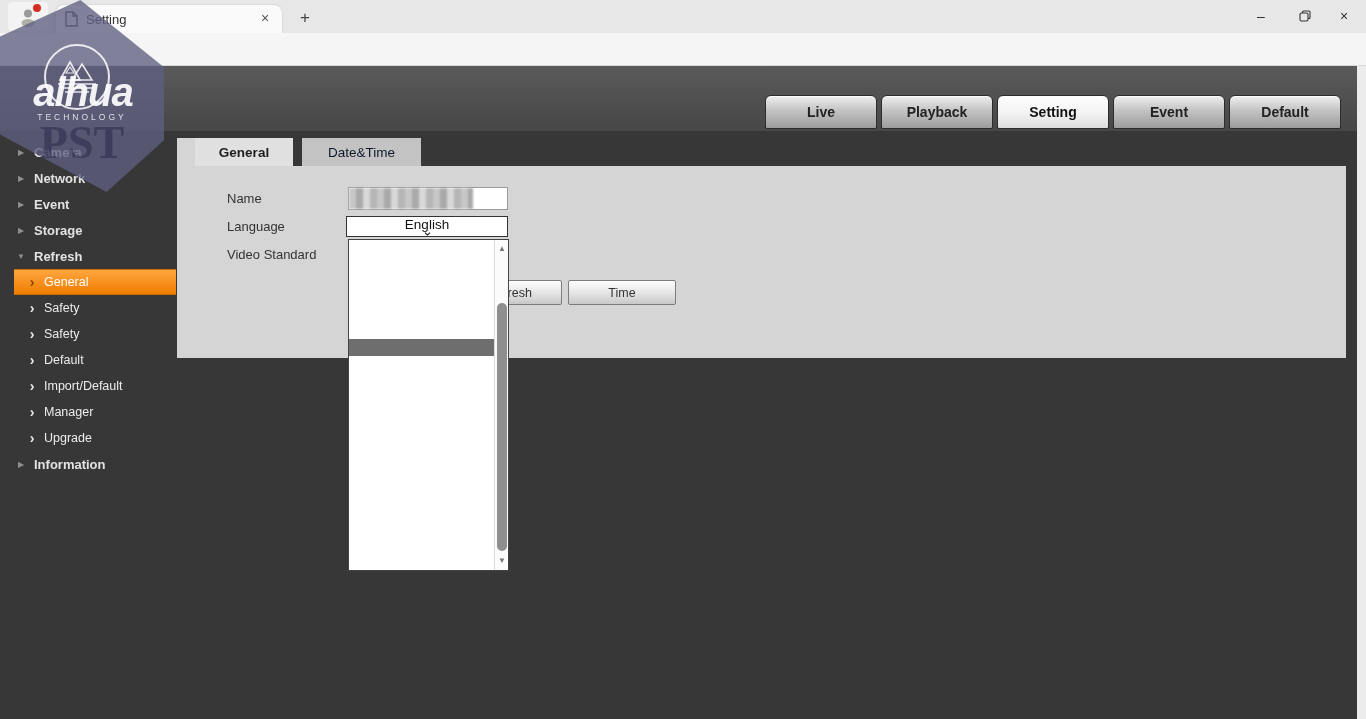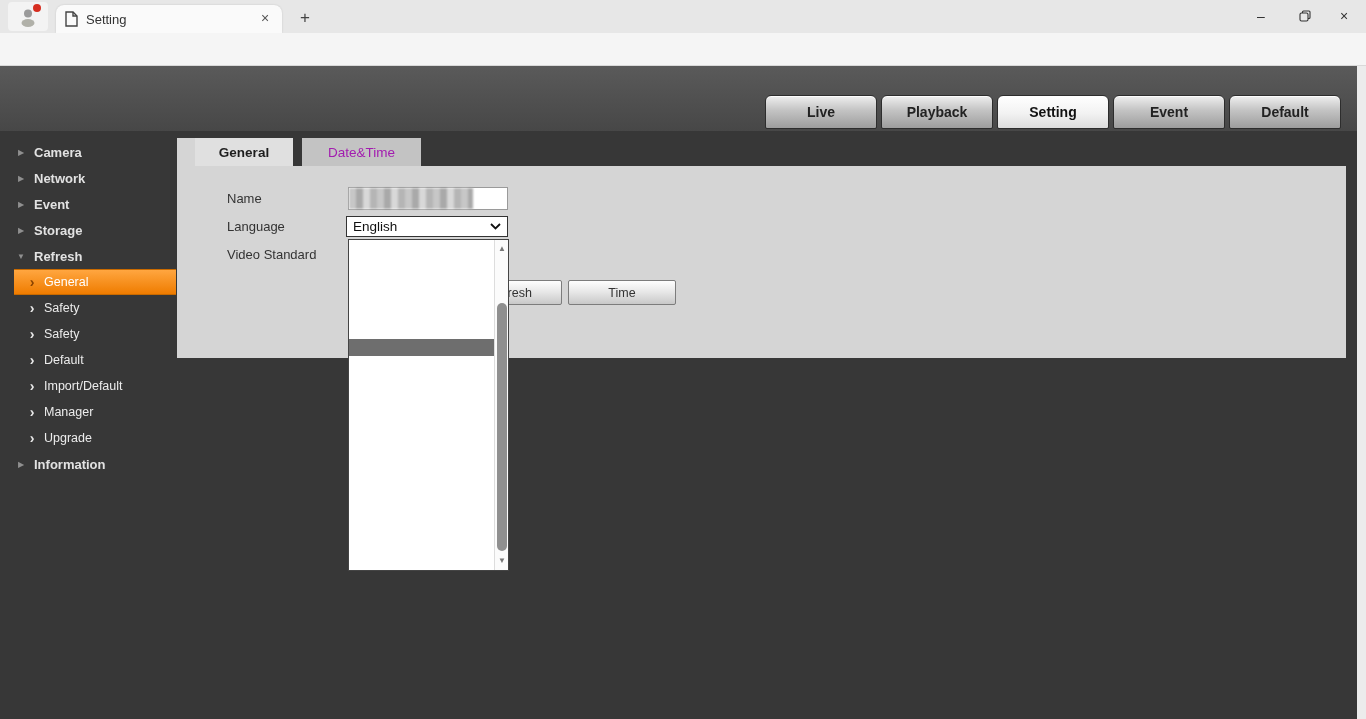--- a/index.html
+++ b/index.html
@@ -47,29 +47,29 @@
   .side-row.sub .arrow { font-size:14px; font-weight:bold; color:#e8e8e8; width:12px; line-height:12px; }
   .side-row.sub .label { font-size:12.5px; color:#ececec; margin-left:6px; }
   .side-row.sub.active { background:linear-gradient(#ffa640,#ef7c00); border-top:1px solid #c96a00; border-bottom:1px solid #c96a00; margin-left:14px; padding-left:12px; }
   .side-row.sub.active .arrow { color:#8a4300; }
   .side-row.sub.active .label { color:#ffffff; }
 
   
   .tab-corner { position:absolute; left:177px; top:138px; width:18px; height:28px; background:#d5d5d5; }
   .panel-tab { position:absolute; top:138px; height:28px; display:flex; align-items:center; justify-content:center; font-size:13.5px; }
   .tab-general { left:195px; width:98px; background:#e0e0e0; font-weight:bold; color:#1e1e1e; }
-  .tab-datetime { left:302px; width:119px; background:#c3c3c3; color:#a21caf; }
+  .tab-datetime { left:302px; width:119px; background:#c3c3c3; color:#0f172a; }
   .panel-body { position:absolute; left:177px; top:166px; width:1169px; height:192px; background:#d5d5d5; }
   .form-label { position:absolute; font-size:13px; color:#333; }
   .name-input { position:absolute; left:348px; top:187px; width:160px; height:23px; background:#ffffff; border:1px solid #9a9a9a; }
   .blur-chunk { position:absolute; left:0; top:0; width:124px; height:21px;
       background:repeating-linear-gradient(90deg,#c7c7c7 0 7px,#a9a9a9 7px 14px,#d8d8d8 14px 21px,#b5b5b5 21px 28px),
                  repeating-linear-gradient(0deg,rgba(255,255,255,.45) 0 5px,rgba(110,110,110,.4) 5px 11px);
       filter:blur(1.3px); }
-  .lang-select { position:absolute; left:346px; top:216px; width:162px; height:21px; background:#ffffff; border:1px solid #333; display:flex; align-items:center; padding:0 6px; }
+  .lang-select { position:absolute; left:346px; top:216px; width:162px; height:21px; background:#ffffff; border:1px solid #333; display:flex; align-items:center; padding:0 6px;flex-direction:column; }
   .lang-select .value { font-size:13.5px; color:#111; flex:1; }
   .form-btn { position:absolute; top:280px; height:25px; border:1px solid #7c7c7c; border-radius:2px; background:linear-gradient(#fefefe,#e6e6e6 50%,#c8c8c8); font-size:12.5px; color:#333; display:flex; align-items:center; justify-content:center; }
   .btn-refresh { left:458px; width:104px; }
   .btn-save { left:568px; width:108px; }
 
   
   .dropdown { position:absolute; left:348px; top:239px; width:161px; height:332px; background:#ffffff; border:1px solid #444; z-index:10; }
   #dd-options { position:absolute; left:0; top:0; width:145px; }
   .dd-option { height:16.5px; font-size:13.5px; color:#1c1c1c; padding-left:5px; line-height:16.5px; white-space:nowrap; }
   .dd-option.selected { background:#6e6e6e; color:#ffffff; }
@@ -314,14 +314,29 @@
       </div>
     <div class="dd-scroll">
       <div class="dd-arrow dd-up">▲</div>
       <div class="dd-thumb"></div>
       <div class="dd-arrow dd-down">▼</div>
     </div>
   </div>
 
   <div class="browser-scrollbar"></div>
 
+  <div class="watermark">
+    <div class="wm-circle">
+      <svg width="62" height="62" viewBox="0 0 62 62">
+        <path d="M14 34 L24 16 L34 34 Z" fill="none" stroke="rgba(255,255,255,.85)" stroke-width="1.6"></path>
+        <path d="M26 34 L36 18 L46 34 Z" fill="none" stroke="rgba(255,255,255,.85)" stroke-width="1.6"></path>
+        <path d="M20 27 L24 21 L28 27 Z" fill="none" stroke="rgba(255,255,255,.85)" stroke-width="1.2"></path>
+        <line x1="12" y1="38" x2="50" y2="38" stroke="rgba(255,255,255,.85)" stroke-width="1.4"></line>
+        <line x1="15" y1="42" x2="47" y2="42" stroke="rgba(255,255,255,.85)" stroke-width="1.4"></line>
+        <line x1="19" y1="46" x2="43" y2="46" stroke="rgba(255,255,255,.85)" stroke-width="1.4"></line>
+      </svg>
+    </div>
+    <div class="wm-brand">alhua</div>
+    <div class="wm-tech">TECHNOLOGY</div>
+    <div class="wm-pst">PST</div>
+  </div>
 
 </div>
 
 </body></html>

